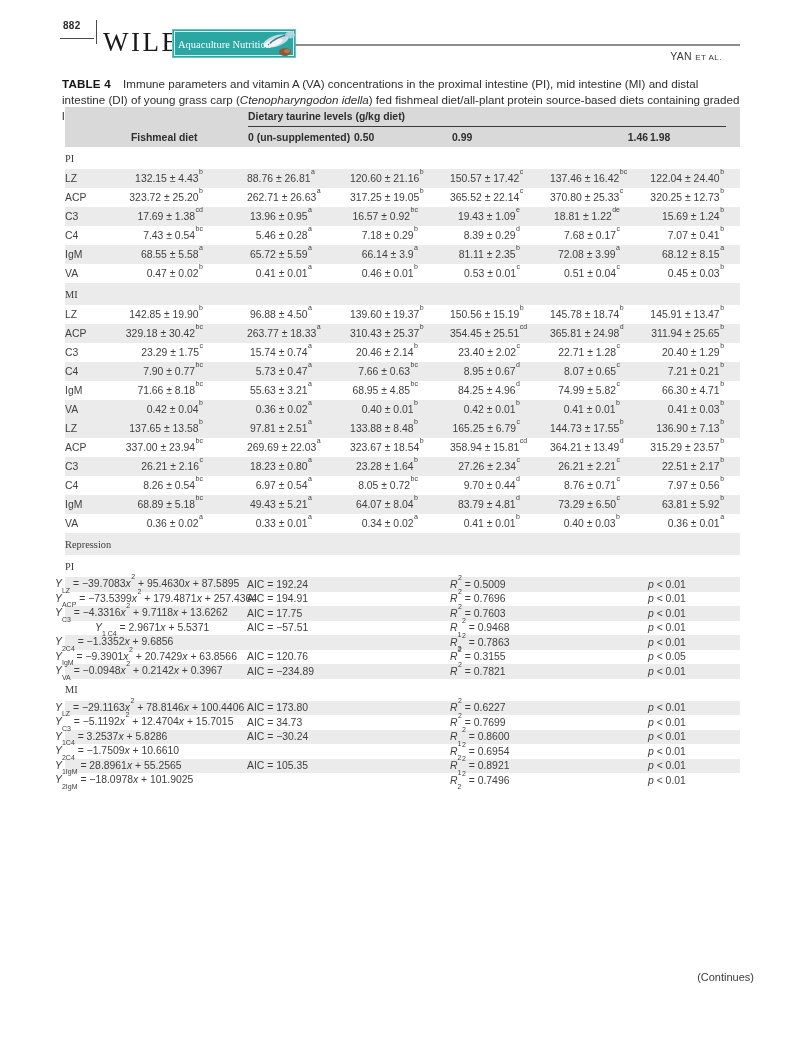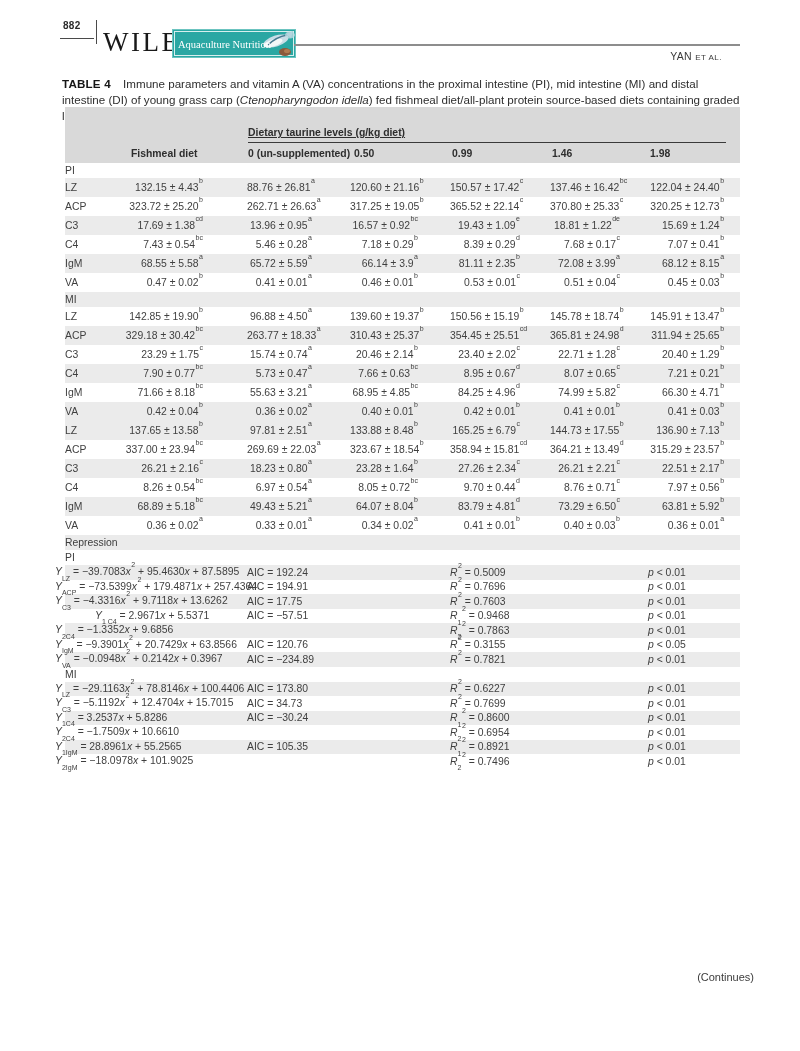--- a/index.html
+++ b/index.html
@@ -19,30 +19,30 @@
 
   
   .caption{position:absolute;left:62px;top:64px;width:678px;font-size:11.6px;line-height:16px;color:#2e2e2e;}
   .caption .cap-label{font-weight:bold;color:#161616;margin-right:9px;letter-spacing:.2px;}
 
   
   table.tbl{position:absolute;left:65px;top:107px;width:675px;border-collapse:collapse;table-layout:fixed;
             font-size:10.4px;color:#3f3f3f;}
   table.tbl td{padding:0;vertical-align:middle;overflow:visible;white-space:nowrap;}
   tr.band td{background:#d9d9d9;}
-  .group-cell div{margin-left:1px;margin-right:14px;padding:20px 0 4px 0;font-weight:bold;color:#2e2e2e;
-                  border-bottom:1.2px solid #3a3a3a;white-space:nowrap;text-decoration:underline;}
+  .group-cell div{margin-left:1px;margin-right:14px;padding:4px 0 4px 0;font-weight:bold;color:#2e2e2e;
+                  border-bottom:1.2px solid #3a3a3a;white-space:nowrap;}
   tr.band-cols td{height:20px;font-weight:bold;color:#2e2e2e;}
   td.ch{text-align:left;}
   td.ch.h1{padding-left:6px;margin-left:23px;}  td.ch.h2{padding-left:1px;}
   td.ch.h3{padding-left:4px;}  td.ch.h4{padding-left:2px;}
-  td.ch.h5{padding-left:2px;}  td.ch.h6{padding-left:2px;}
+  td.ch.h5{padding-left:2px;text-align:right;}  td.ch.h6{padding-left:2px;}
 
   tr.shade td{background:#ebebeb;}
-  td.sec{height:15px;padding-left:6px;color:#3d3d3d;}
+  td.sec{height:22px;padding-left:6px;color:#3d3d3d;font-family:Liberation Serif, serif;}
   tr.datarow td{height:19px;}
   td.rl{padding-left:38px;}
   td.val{text-align:right;}
   td.val.c0{padding-right:44px;} td.val.c1{padding-right:38px;}
   td.val.c2{padding-right:32px;} td.val.c3{padding-right:30px;}
   td.val.c4{padding-right:28px;} td.val.c5{padding-right:16px;}
 
   sup{font-size:7px;line-height:0;position:relative;top:-3.5px;margin-left:.5px;}
   sub{font-size:7px;line-height:0;position:relative;top:2.5px;}
   i{font-style:italic;}

